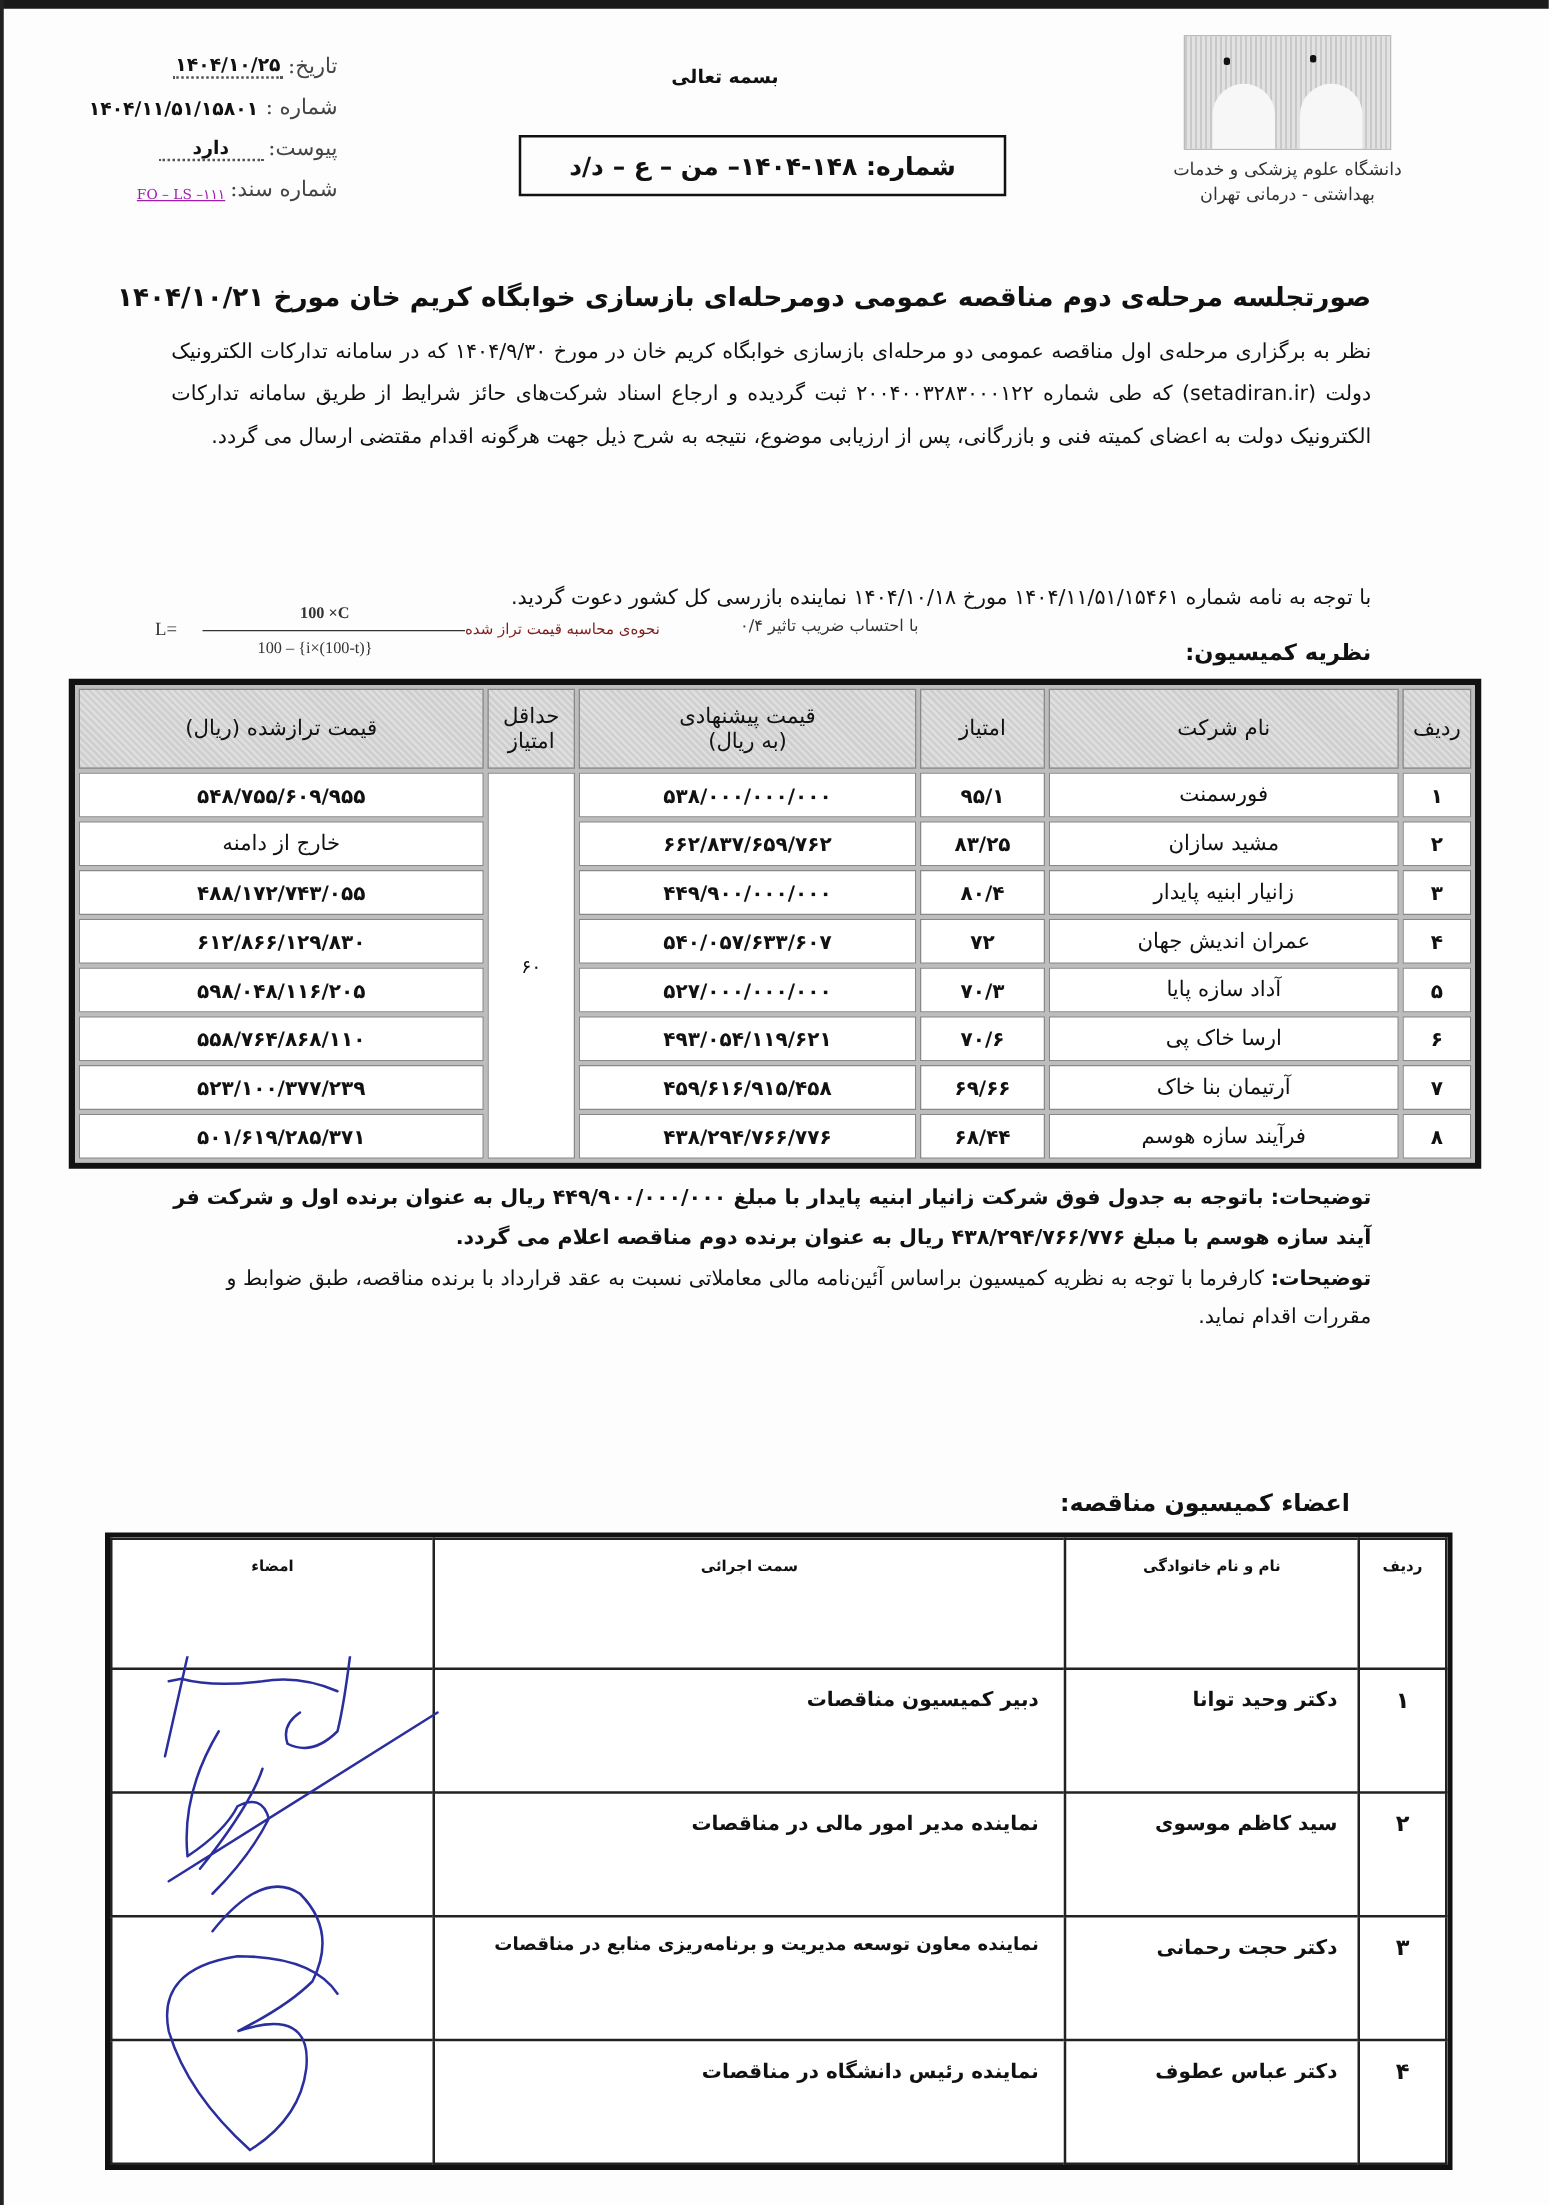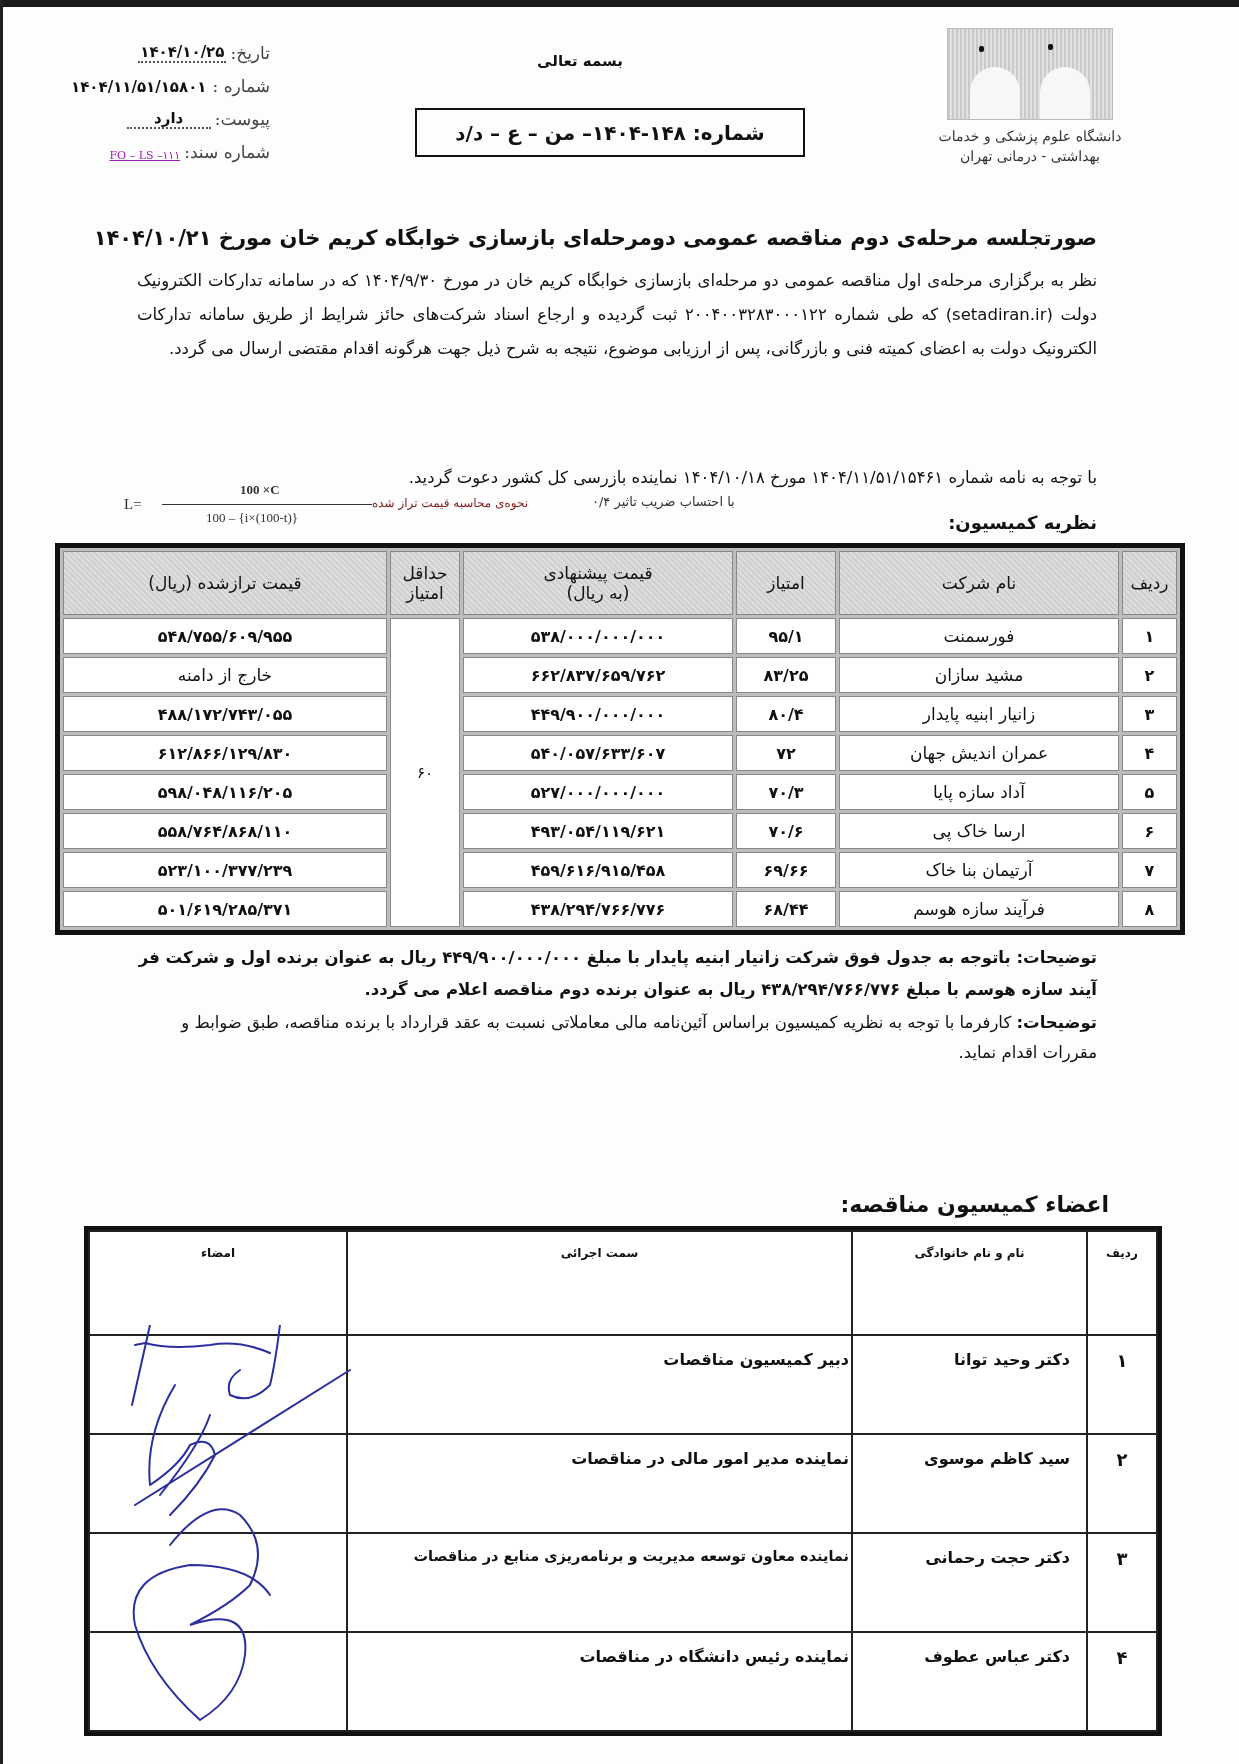--- a/index.html
+++ b/index.html
@@ -47,29 +47,29 @@
   .tbl-wrap { left:55px; top:543px; width:1120px; border:5px solid #111; background:#111; padding:0; }
   table.main { width:100%; border-collapse:separate; border-spacing:3px; background:#bdbdbd; direction:rtl; }
   table.main th { background:repeating-linear-gradient(45deg,#cfcfcf 0 2px,#dedede 2px 4px); font-weight:normal; font-size:17px; height:60px; color:#111; border:1px solid #888; }
   table.main td { background:#fff; text-align:center; font-size:16px; font-weight:bold; height:32px; border:1px solid #888; letter-spacing:0.5px; }
   table.main td.name { font-weight:normal; font-size:17px; }
   table.main td.min { font-weight:normal; font-size:15px; }
 
   .notes { right:142px; top:942px; width:960px; font-size:16.5px; line-height:30px; text-align:right; }
   .notes .b { font-weight:bold; }
 
-  .members-title { right:130px; top:1192px; font-weight:bold; font-size:22px;margin-left:19px; }
+  .members-title { right:159px; top:1192px; font-weight:bold; font-size:19px;margin-left:19px; }
   .mtbl-wrap { left:84px; top:1226px; width:1070px; border:4px solid #111; background:#111; }
   table.mem { width:100%; border-collapse:collapse; background:#fff; direction:rtl; }
   table.mem th, table.mem td { border:2px solid #222; }
   table.mem th { height:87px; font-weight:bold; font-size:12px; vertical-align:top; padding-top:14px;margin-top:12px; }
   table.mem td { height:82px; vertical-align:top; padding-top:14px; font-weight:bold; font-size:16px; }
   table.mem td.rn { text-align:center; font-size:18px; }
   table.mem td.nm { text-align:right; padding-right:16px; }
-  table.mem td.rl { text-align:right; padding-right:2px; }
+  table.mem td.rl { text-align:right; padding-right:20px; }
   .sig { left:130px; top:1325px; width:300px; height:400px; pointer-events:none; }
 </style>
 </head>
 <body>
 
 <div class="scan-top"></div>
 <div class="scan-left"></div>
 
 <div class="abs meta">
   <div class="meta-row">

